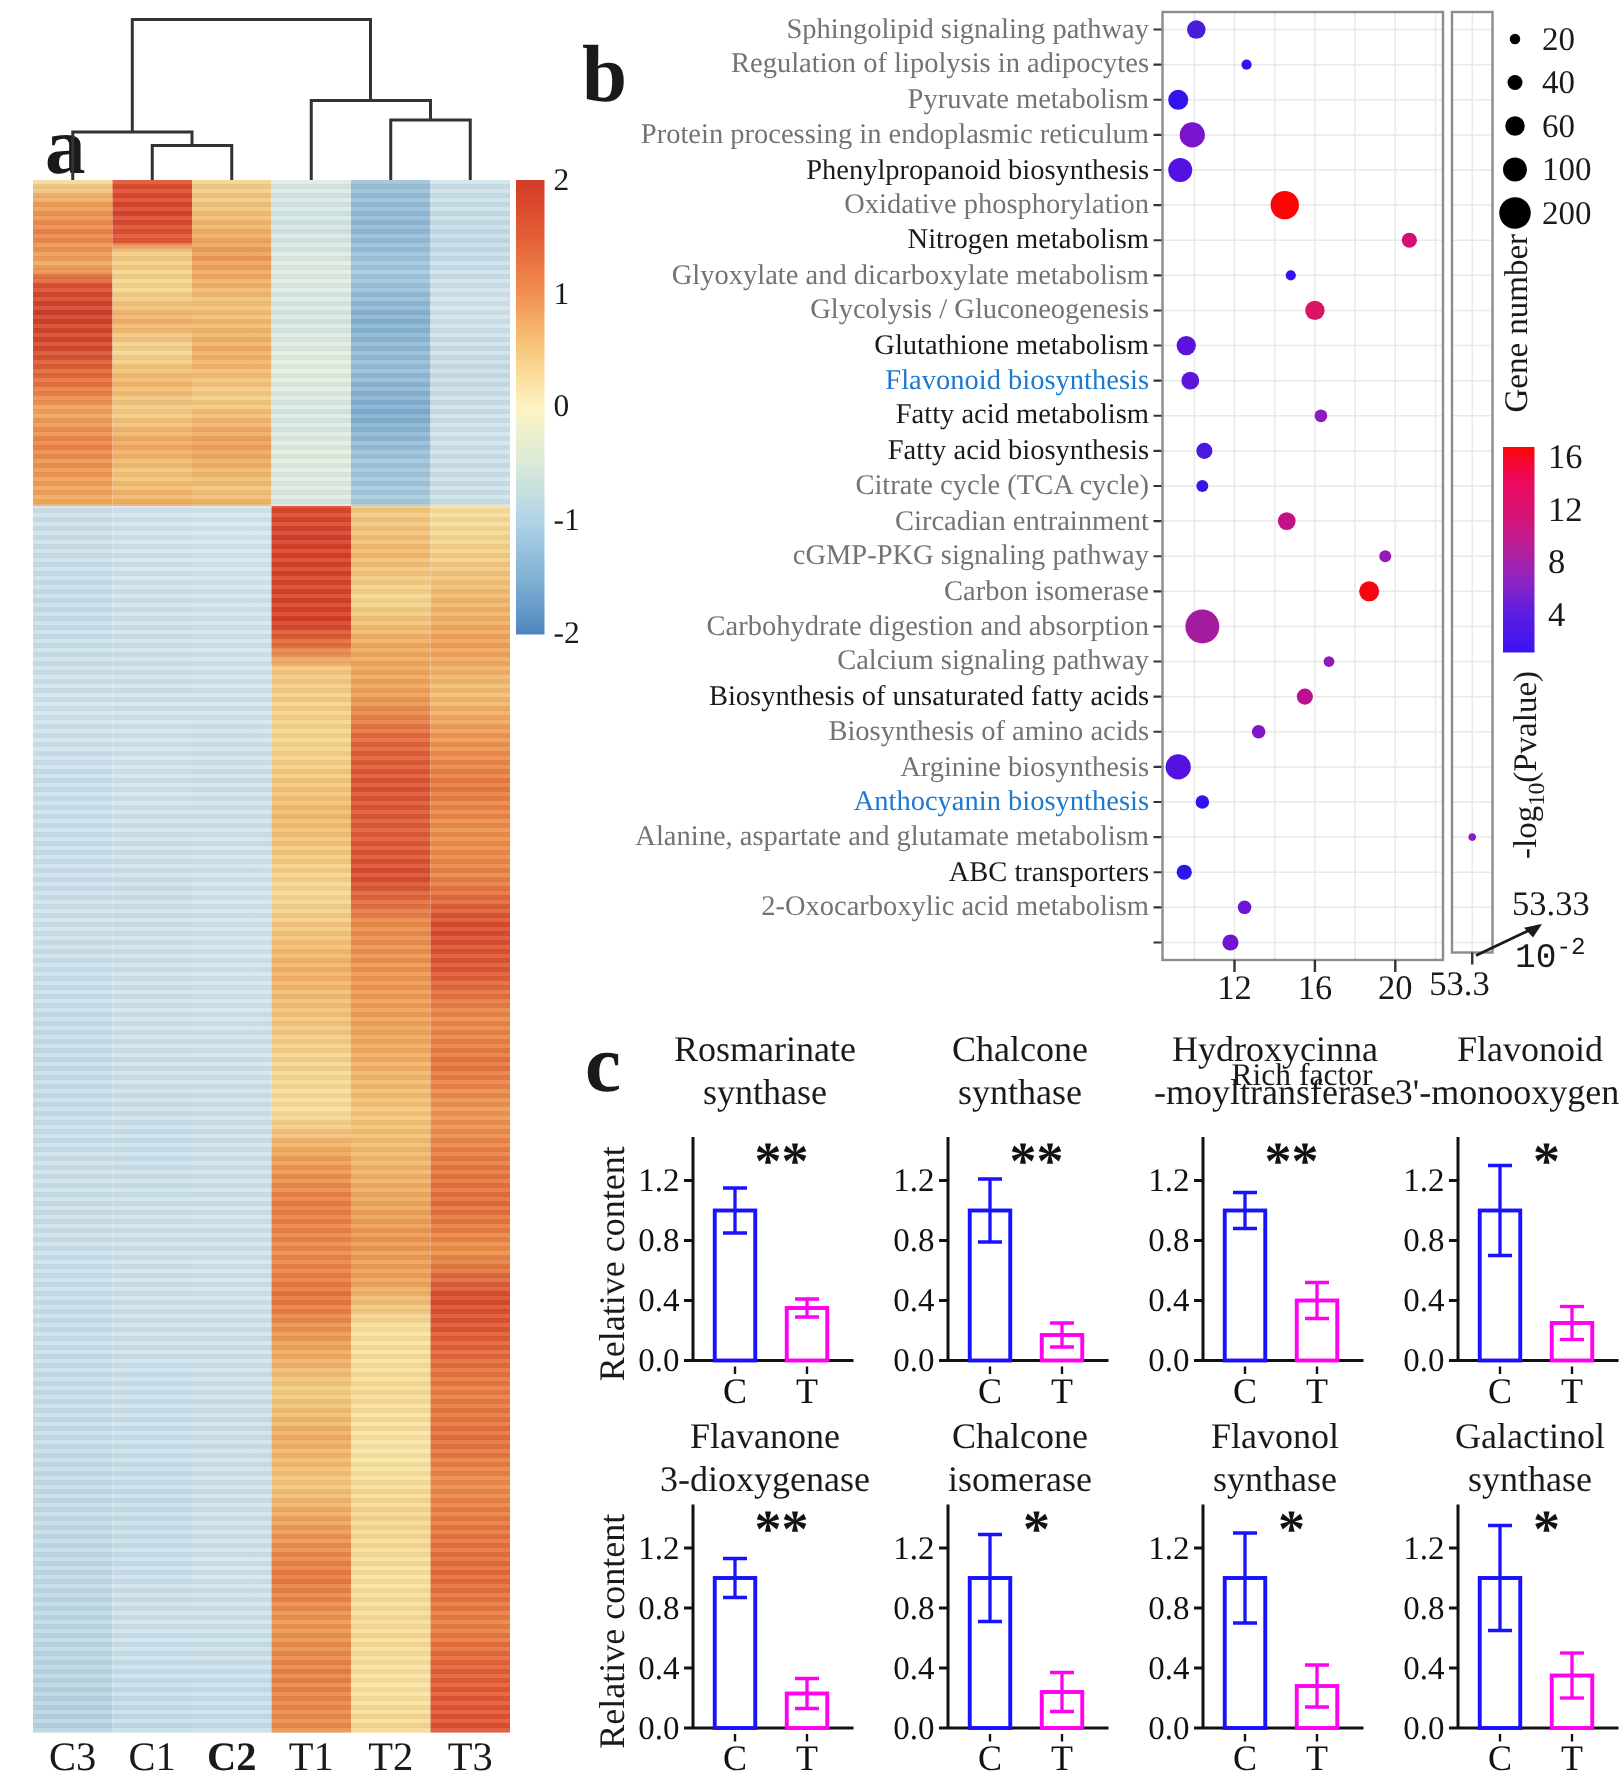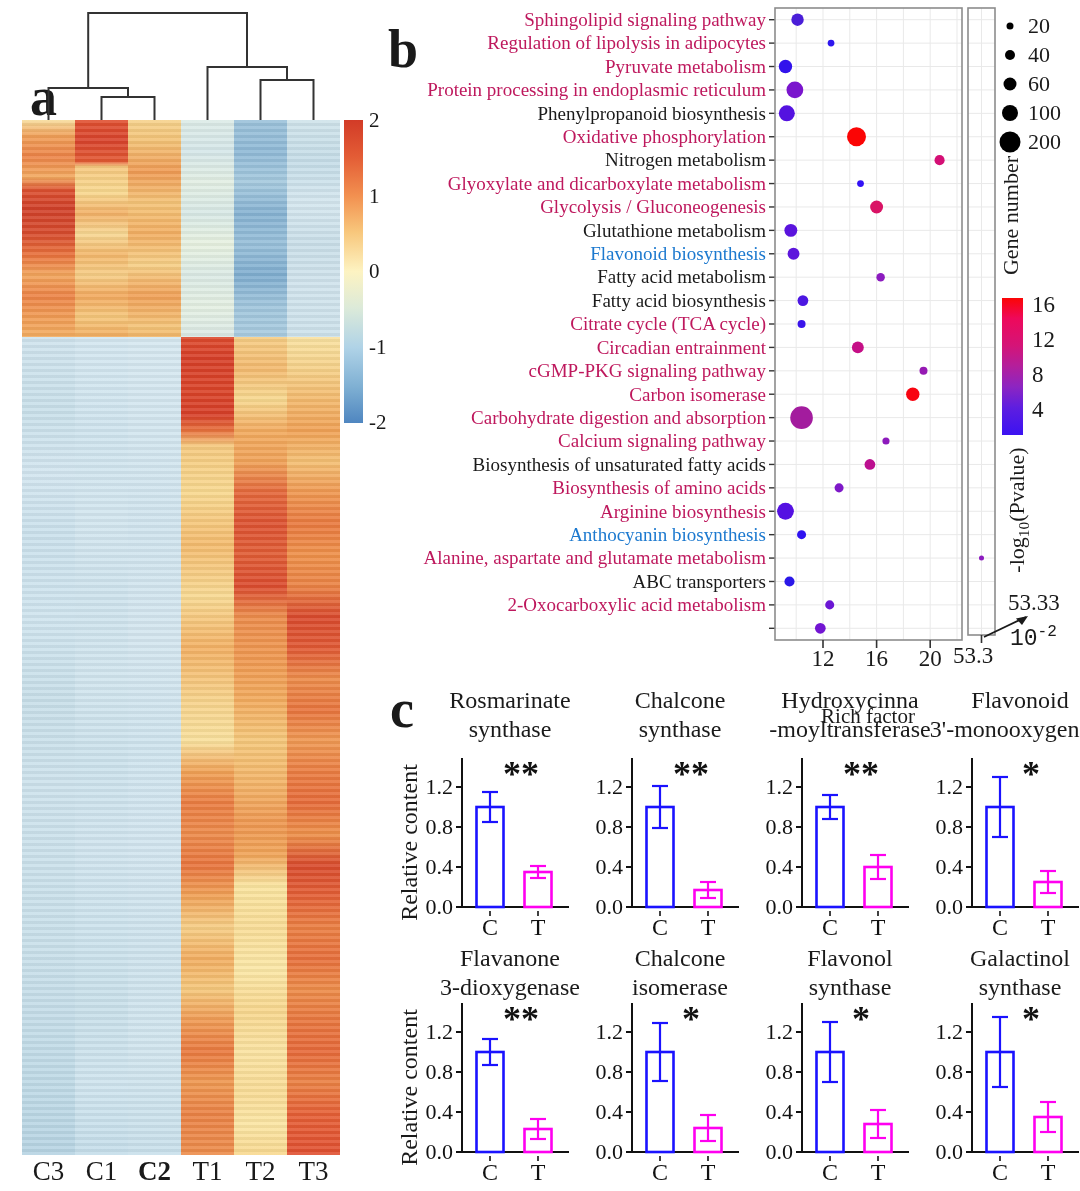--- a/index.html
+++ b/index.html
@@ -11,21 +11,21 @@
   #hm-cols{left:22px;top:120px;width:318px;height:1035px;display:flex;}
   .hm-col{width:53px;height:100%;}
   #hm-stripes{left:22px;top:120px;width:318px;height:1035px;pointer-events:none;
     background:repeating-linear-gradient(to bottom,rgba(255,255,255,.10) 0 3px,rgba(0,0,0,.045) 3px 6px);}
   .hm-label{top:1156px;width:53px;text-align:center;font-size:27px;}
   #hm-cbar{left:344px;top:120px;width:19px;height:303px;}
   .hm-cbar-tick{left:369px;font-size:21px;transform:translateY(-50%);}
   
   #pw-labels{left:150px;top:8px;width:616px;text-align:right;}
   .pw{height:23.407px;line-height:23.407px;font-size:19px;white-space:nowrap;}
-  .pw.red{color:#be185d;} .pw.blue{color:#1c79cf;} .pw.black{color:#1a1a1a;}
+  .pw.red{color:#737373;} .pw.blue{color:#1c79cf;} .pw.black{color:#1a1a1a;}
   .xtick{font-size:23px;transform:translateX(-50%);}
   .vtext{transform:rotate(-90deg);transform-origin:left top;text-align:center;font-size:22px;white-space:nowrap;}
   .legend-label{font-size:22px;transform:translateY(-50%);}
   .legend-dot{background:#000;border-radius:50%;transform:translate(-50%,-50%);}
   #pv-bar{left:1002px;top:298px;width:21px;height:137px;}
   .pv-tick{left:1032px;font-size:23px;transform:translateY(-50%);}
   
   .bc-title{width:190px;text-align:center;font-size:24px;line-height:29px;}
   .rc-label{font-size:24px;}
   sub,sup{font-size:70%;}

